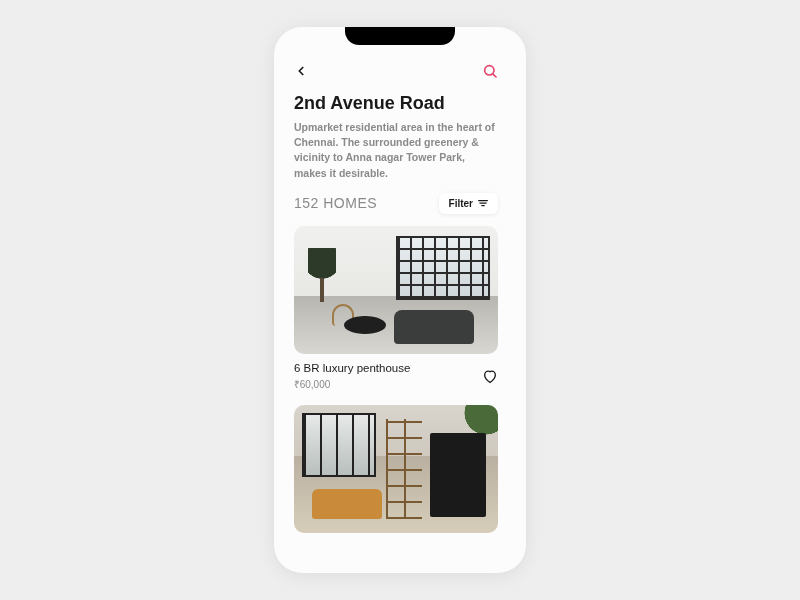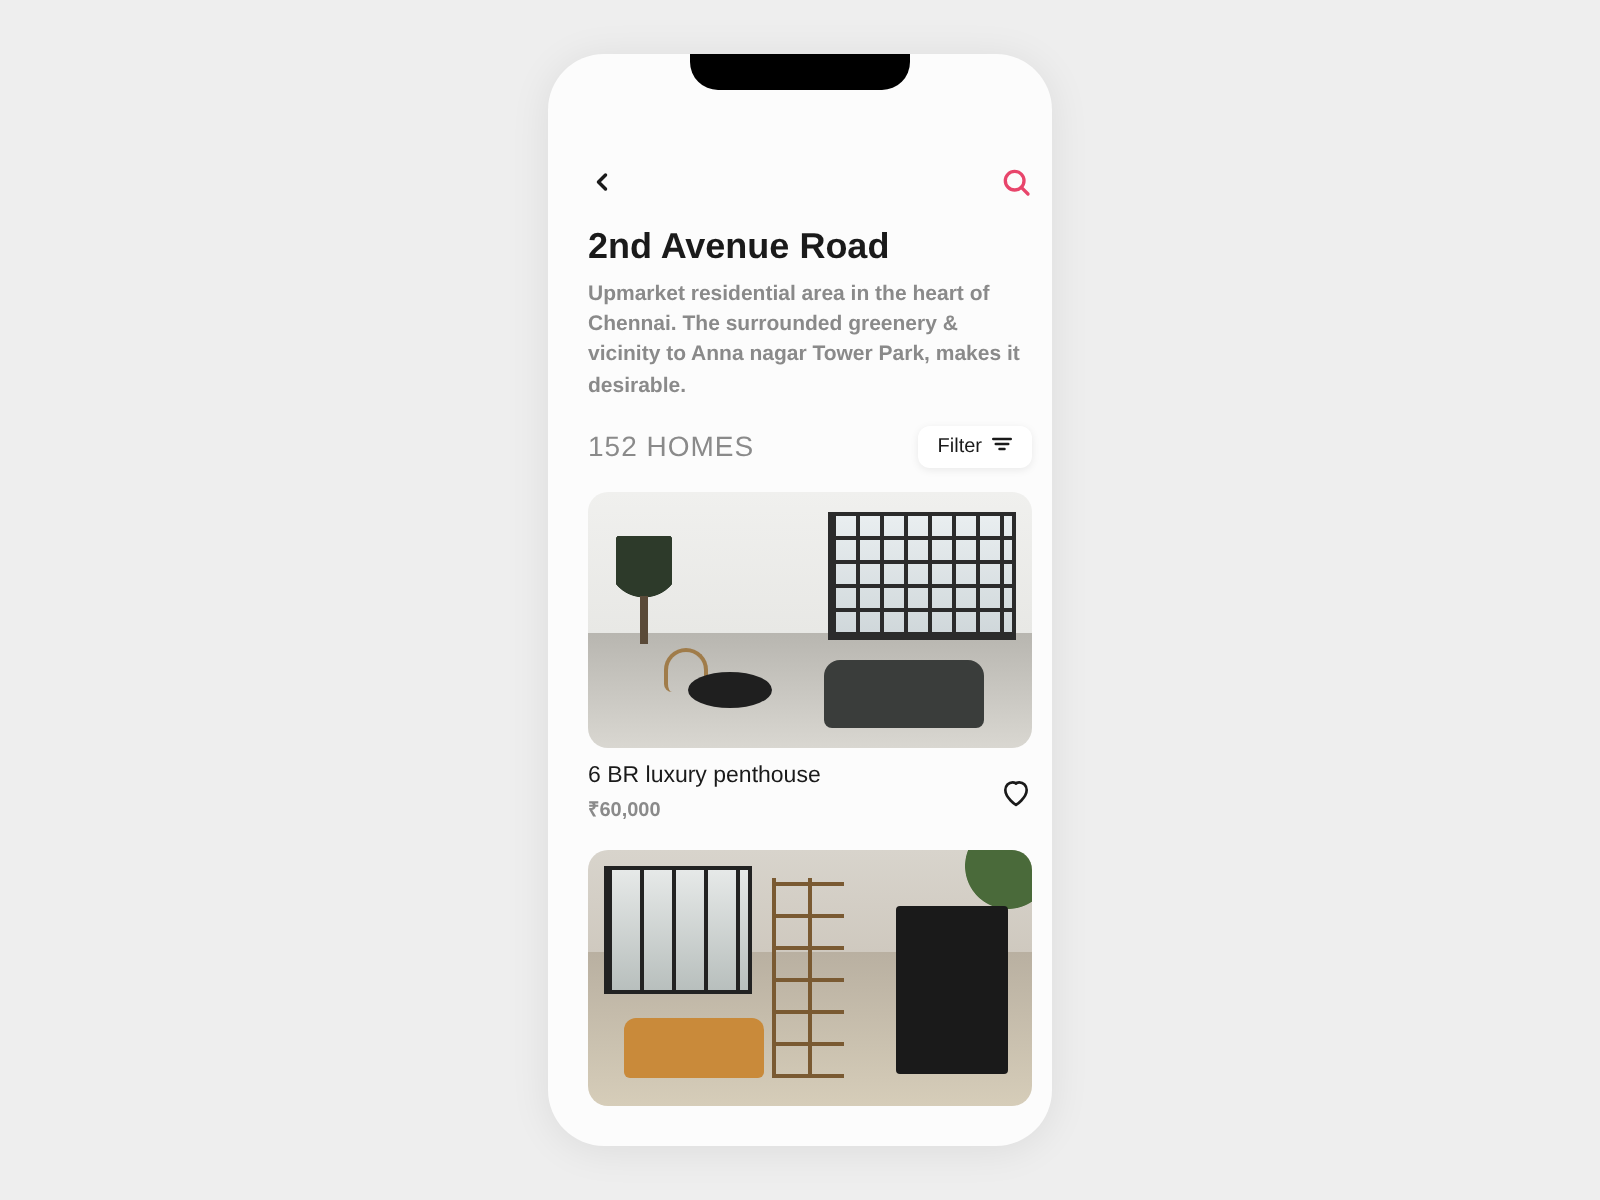--- a/index.html
+++ b/index.html
@@ -27,24 +27,23 @@
       top: 0;
       left: 50%;
       transform: translateX(-50%);
       width: 110px;
       height: 18px;
       background: #000;
       border-radius: 0 0 14px 14px;
       z-index: 10;
     }
     .screen {
-      padding: 36px 10px 0 20px;
+      padding: 36px 28px 0 20px;
       height: 100%;
       overflow: hidden;
-      margin-top: 20px;
     }
     .topbar {
       display: flex;
       justify-content: space-between;
       align-items: center;
       margin-bottom: 14px;
     }
     .back-icon svg { width: 14px; height: 14px; display: block; }
     .search-icon svg { width: 16px; height: 16px; display: block; }
     .title {
@@ -73,21 +72,21 @@
     }
     .filter-btn {
       display: flex;
       align-items: flex-end;
       gap: 5px;
       background: #fff;
       border: none;
       border-radius: 6px;
       padding: 5px 10px;
       font-size: 10px;
-      font-weight: 400;
+      font-weight: 700;
       color: #1a1a1a;
       box-shadow: 0 1px 4px rgba(0,0,0,0.08);
       cursor: pointer;
     }
     .filter-btn svg { width: 10px; height: 8px; }
     .listing { margin-bottom: 14px; }
     .listing-image {
       width: 100%;
       height: 128px;
       border-radius: 10px;
@@ -103,21 +102,20 @@
     }
     .listing-title {
       font-size: 11.5px;
       font-weight: 400;
       color: #1a1a1a;
     }
     .listing-price {
       font-size: 10px;
       color: #8a8a8a;
       margin-top: 3px;
-      font-weight: bold;
     }
     .heart-icon svg { width: 16px; height: 15px; display: block; }
     
     .scene1 {
       background:
         linear-gradient(180deg, #f0f0ee 0%, #e8e8e5 55%, #b8b6b0 55%, #d9d7d1 100%);
     }
     .scene1::before {
       content: '';
       position: absolute;

